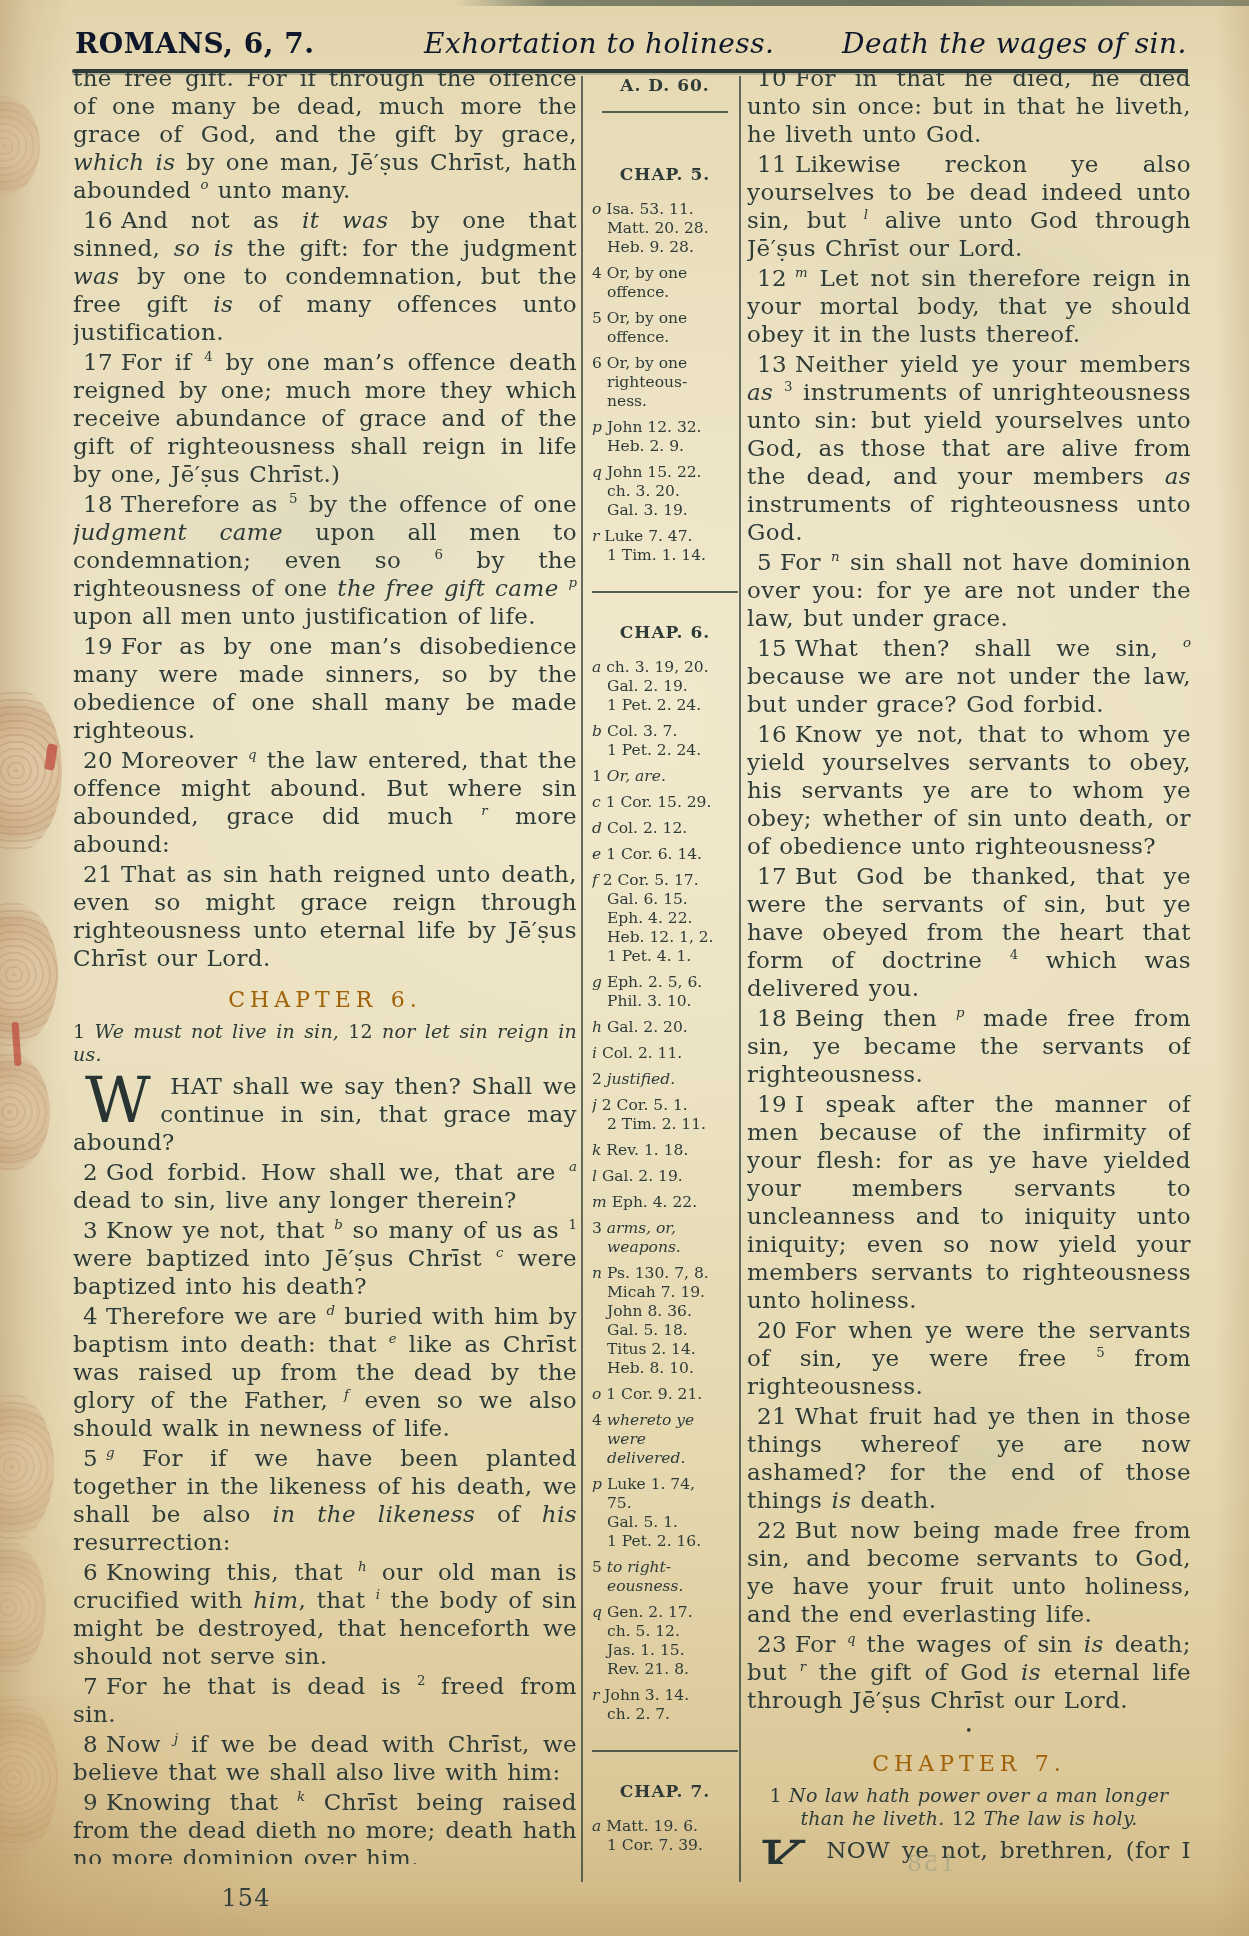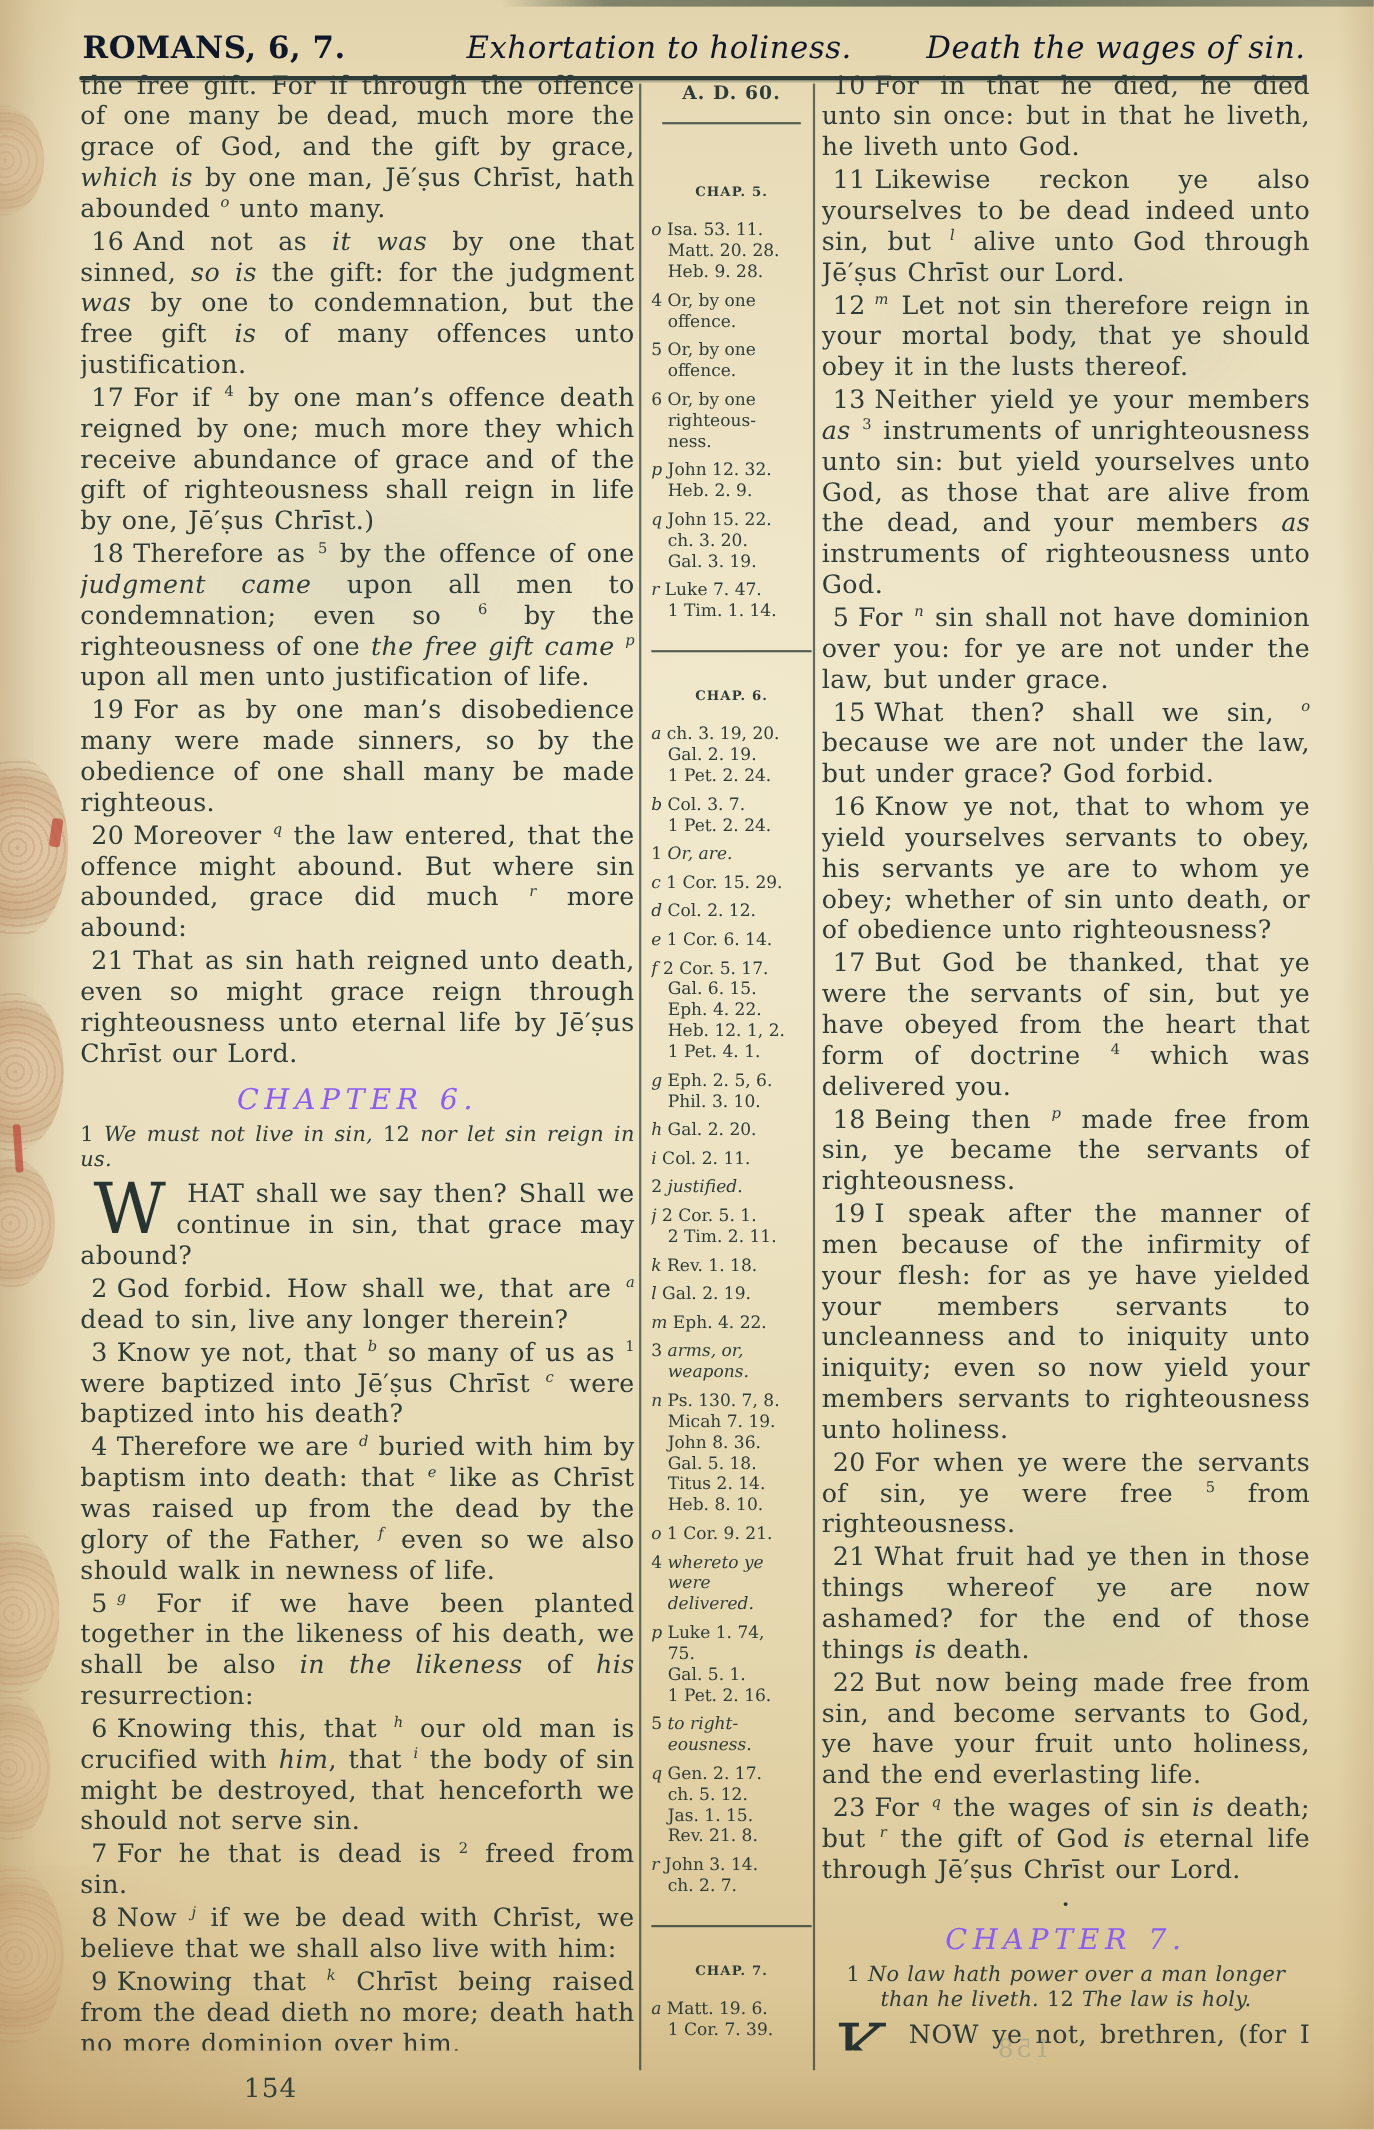--- a/index.html
+++ b/index.html
@@ -47,29 +47,29 @@
   .col-left{left:73px;width:504px;}
   .col-center{left:592px;width:146px;}
   .col-right{left:747px;width:444px;}
   .col-left,.col-right{font-size:23px;line-height:28px;letter-spacing:0.4px;word-spacing:1.5px;text-align:justify;}
   .verse{margin:0 0 2px 0;text-indent:10px;}
   .verse.noind{text-indent:0;}
   .vnum{margin-right:8px;}
   sup.mk{font-size:0.58em;line-height:0;letter-spacing:0;}
   sup.mk.it{font-style:italic;}
   .dropcap{float:left;font-size:64px;line-height:50px;padding:3px 9px 0 2px;color:#273431;}
-  .chapter-head{text-align:center;text-indent:0;font-size:26px;letter-spacing:5px;margin:14px 0 6px;color:#8b5cf6;font-style:italic;}
+  .chapter-head{text-align:center;text-indent:0;font-size:22px;letter-spacing:5px;margin:14px 0 6px;color:#a16207;}
   .head-dot{text-align:center;font-size:12px;line-height:10px;margin:12px 0 0;color:#2e3b37;}
   .summary{font-size:19px;line-height:23px;margin:0 0 6px;text-indent:0;letter-spacing:0.2px;word-spacing:1px;text-align:justify;}
   .summary.center{text-align:center;}
   
   .col-center{font-size:15.5px;line-height:19px;text-align:left;}
   .ad{text-align:center;font-weight:bold;font-size:17px;letter-spacing:1px;margin-top:12px;}
   .shortrule{height:2px;background:rgba(45,60,54,0.8);margin:16px 10px 0;}
-  .chap{text-align:center;font-weight:bold;font-size:12px;letter-spacing:1px;margin:24px 0 16px;}
+  .chap{text-align:center;font-weight:bold;font-size:17px;letter-spacing:1px;margin:24px 0 16px;}
   .shortrule + .chap{margin-top:52px;}
   .crule{height:2px;background:rgba(45,60,54,0.8);margin:26px 0 30px;}
   .note{margin:0 0 7px;padding-left:15px;text-indent:-15px;}
   .nmk{font-style:normal;}
   .nmk.mit{font-style:italic;}
   .note.nit .nt{font-style:italic;}
   
   .page-num{position:absolute;left:166px;width:160px;top:1884px;text-align:center;
     font-size:24px;letter-spacing:1px;color:#33403b;}
 </style>

